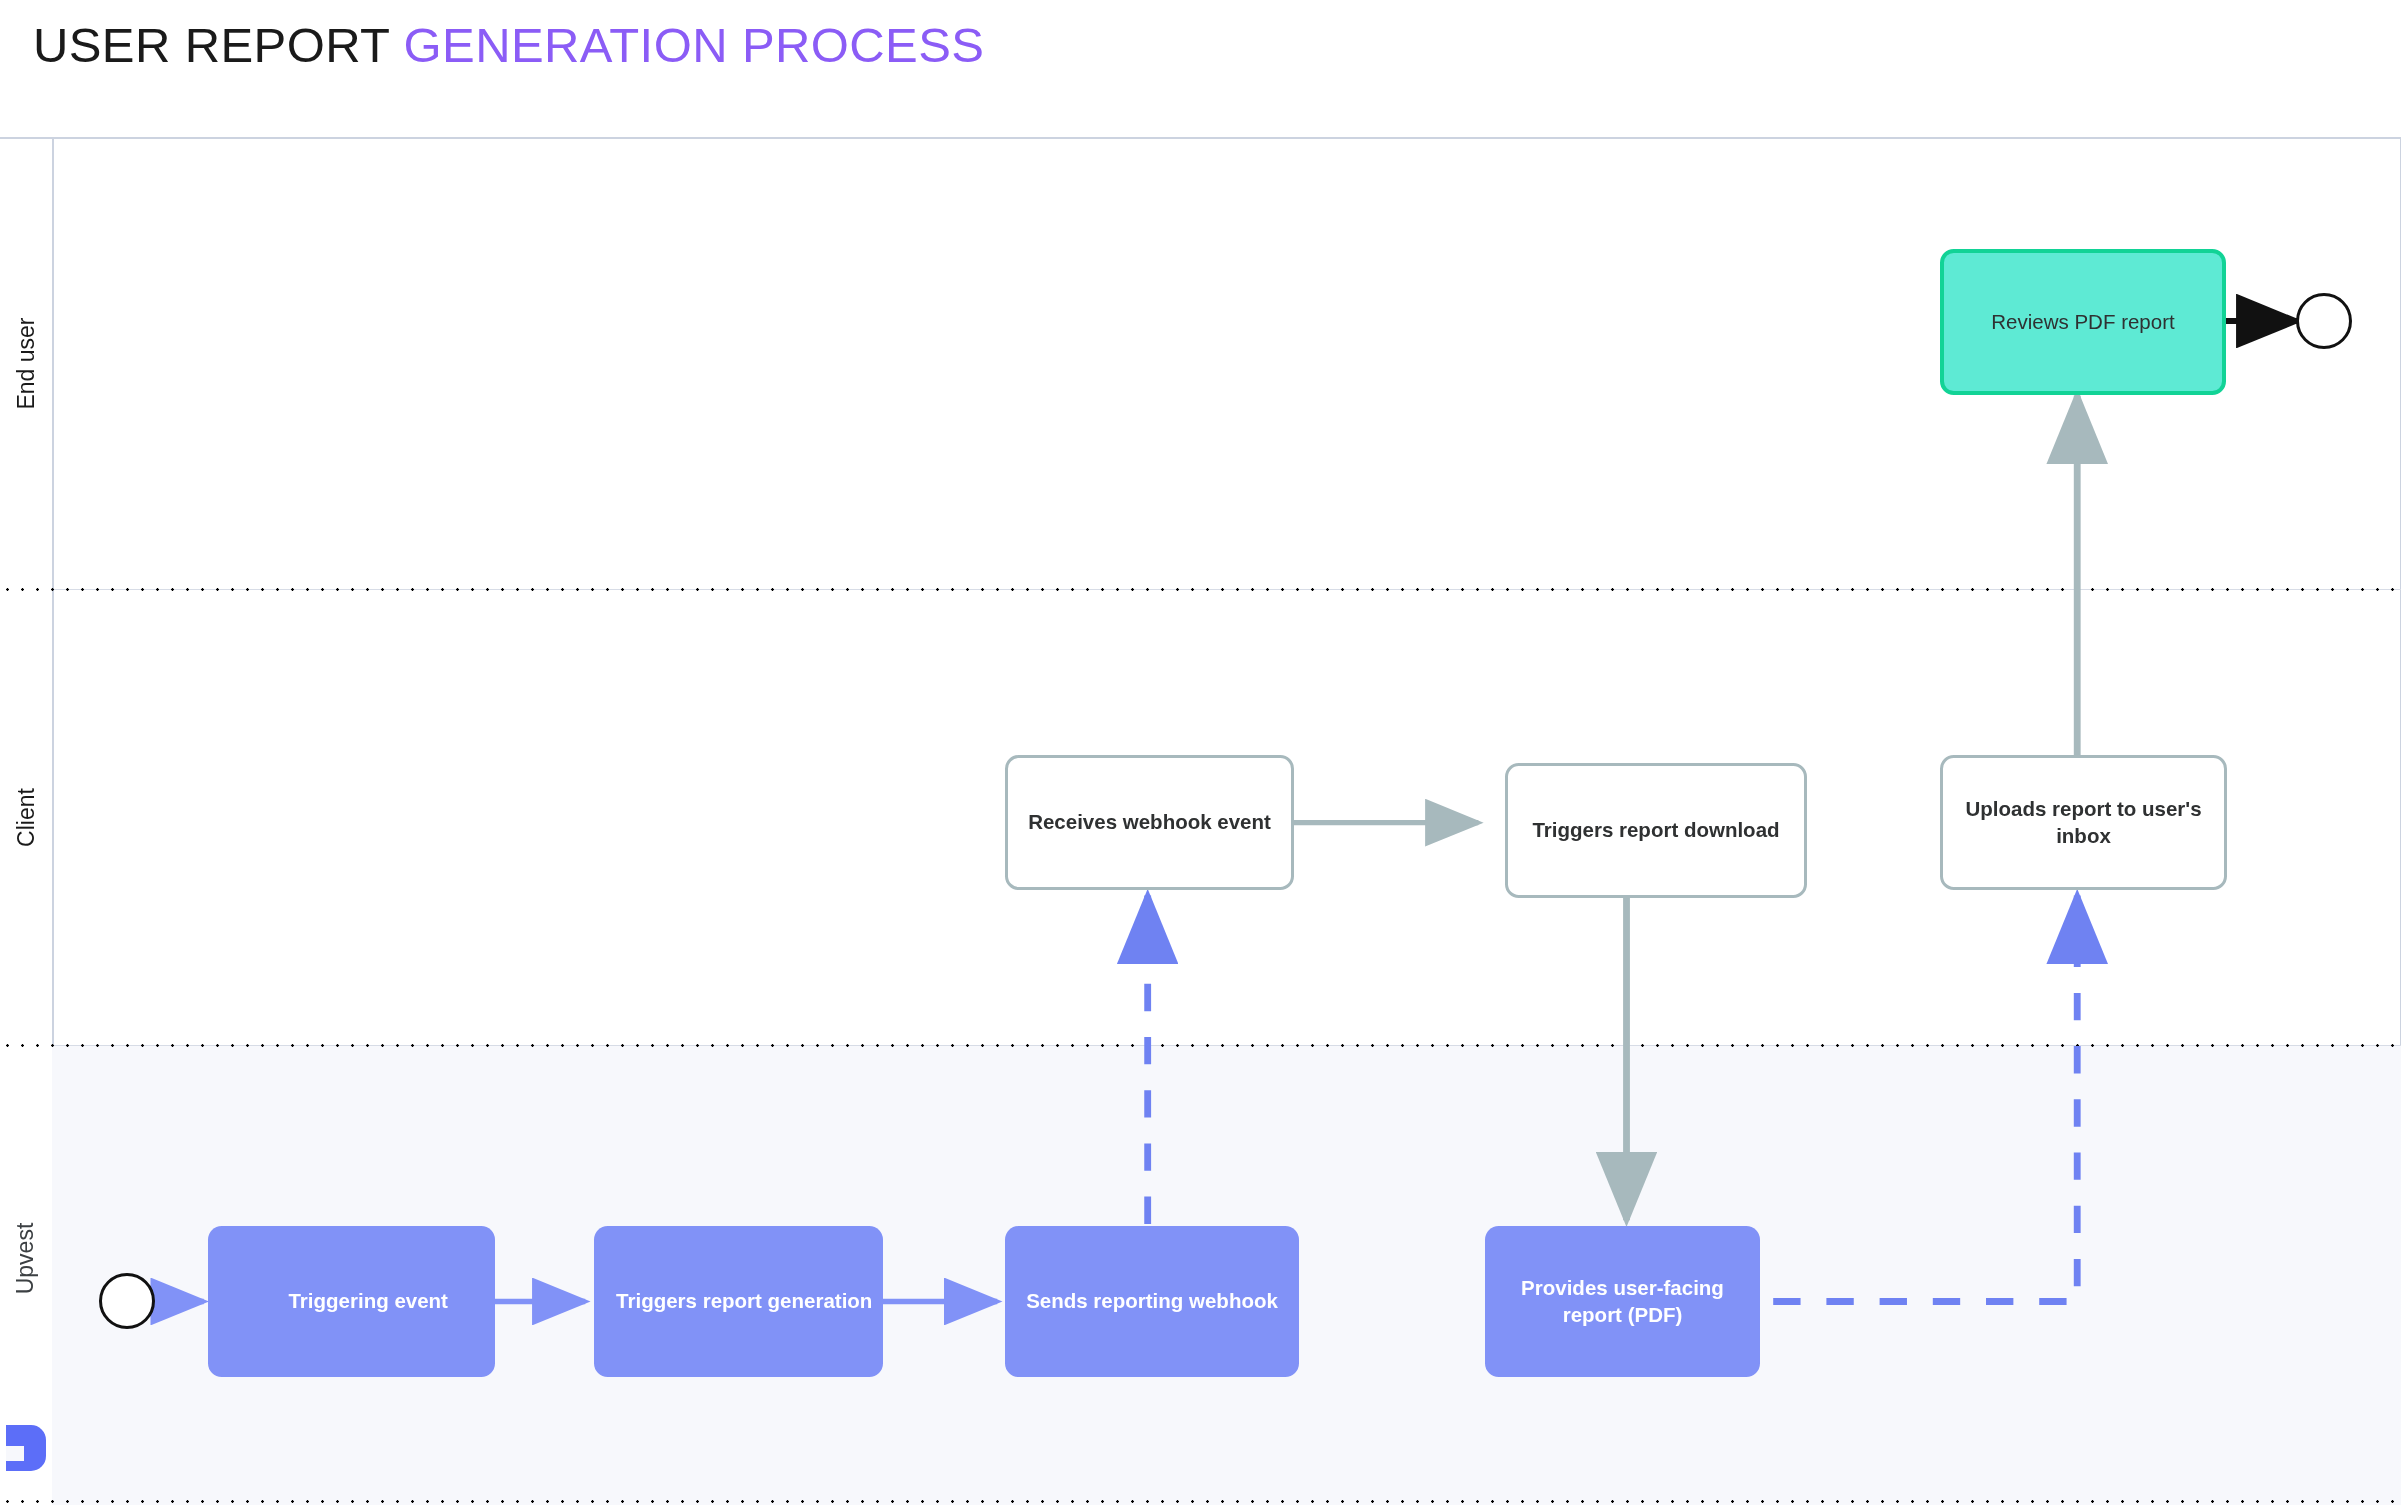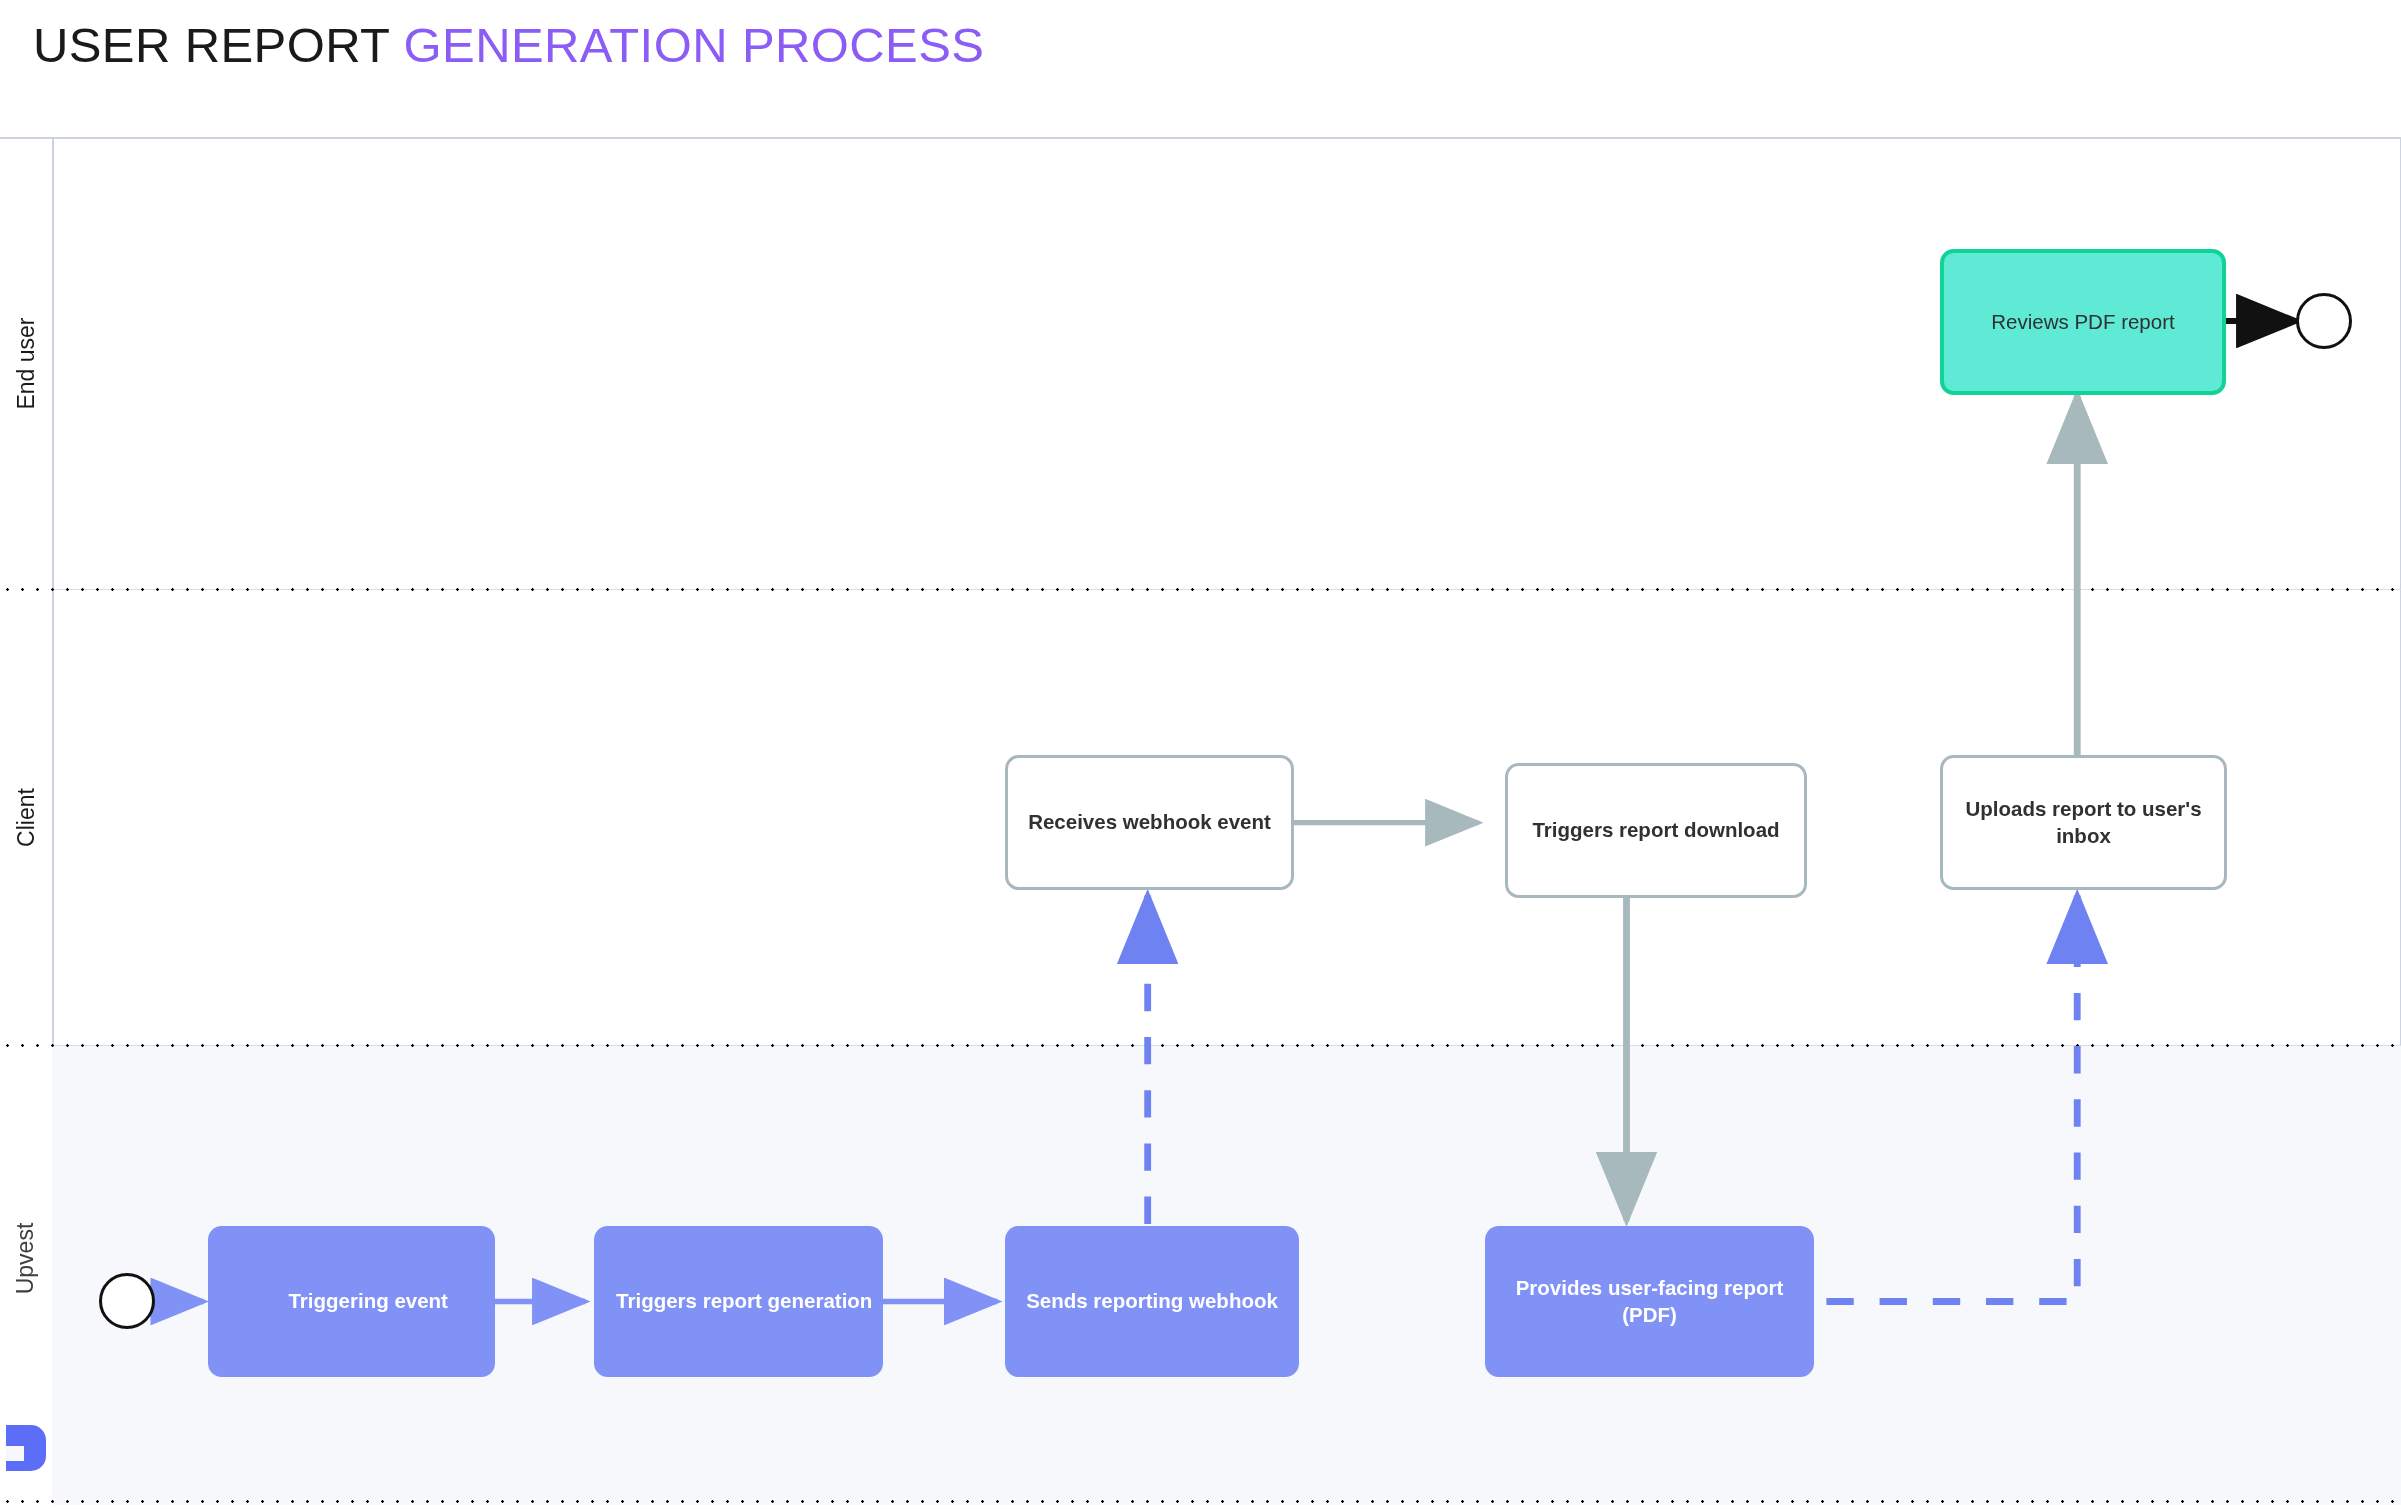--- a/index.html
+++ b/index.html
@@ -226,16 +226,16 @@
 </div>
 
 <div class="node node-upvest" style="left:594px; top:1226px; width:289px; height:151px;justify-content:flex-end;">
   <span>Triggers report generation</span>
 </div>
 
 <div class="node node-upvest" style="left:1005px; top:1226px; width:294px; height:151px;">
   <span>Sends reporting webhook</span>
 </div>
 
-<div class="node node-upvest" style="left:1485px; top:1226px; width:329px; height:151px;">
+<div class="node node-upvest" style="left:1485px; top:1226px; width:275px; height:151px;">
   <span>Provides user-facing report (PDF)</span>
 </div>
 
 
 </body></html>

